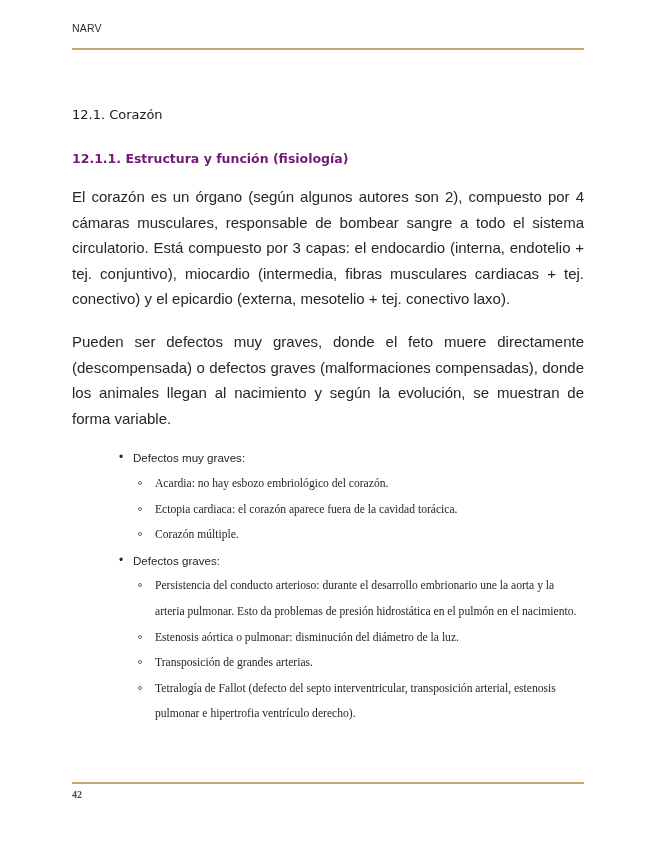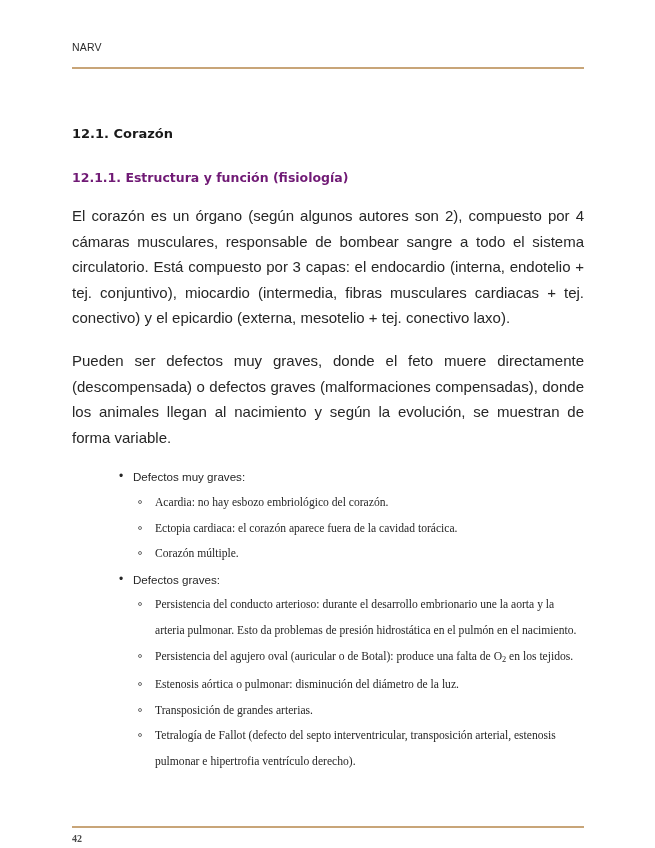--- a/index.html
+++ b/index.html
@@ -15,21 +15,20 @@
     position: relative;
     overflow: hidden;
   }
 
   .page {
     width: 655px;
     height: 728px;
     box-sizing: border-box;
     padding: 8px;
     position: relative;
-    margin-top: 19px;
   }
 
   
   .doc-header {
     position: absolute;
     left: 72px;
     top: 22px;
     width: 512px;
   }
   .doc-header .header-text {
@@ -43,21 +42,21 @@
     height: 2px;
     background: #c8a578;
     width: 512px;
     margin-top: 13px;
   }
 
   
   .doc-footer {
     position: absolute;
     left: 72px;
-    top: 807px;
+    top: 782px;
     width: 512px;
   }
   .doc-footer .rule {
     margin-top: 0;
   }
   .doc-footer .page-num {
     margin-top: 5px;
     font-family: "Liberation Serif", serif;
     font-size: 10px;
     color: #4a4a4a;
@@ -79,21 +78,21 @@
     font-weight: 700;
     color: #1a1a1a;
     margin: 0;
     line-height: 24px;
     letter-spacing: -0.1px;
   }
 
   h2.subtitle {
     font-family: "DejaVu Sans", sans-serif;
     font-size: 13px;
-    font-weight: 700;
+    font-weight: 400;
     color: #1a1a1a;
     margin: 26px 0 0 0;
     line-height: 17px;
   }
 
   h3.heading-accent {
     font-family: "DejaVu Sans", sans-serif;
     font-size: 12.5px;
     font-weight: 700;
     color: #701a75;
@@ -199,21 +198,20 @@
           <li class="l2item">Acardia: no hay esbozo embriológico del corazón.</li>
           <li class="l2item">Ectopia cardiaca: el corazón aparece fuera de la cavidad torácica.</li>
           <li class="l2item">Corazón múltiple.</li>
         </ul>
       </li>
 
       <li class="l1item">
         <span class="l1text">Defectos graves:</span>
         <ul class="lvl2">
           <li class="l2item justify">Persistencia del conducto arterioso: durante el desarrollo embrionario une la aorta y la arteria pulmonar. Esto da problemas de presión hidrostática en el pulmón en el nacimiento.</li>
-          <li class="l2item justify"><span id="item-oval">Persistencia del agujero oval (auricular o de Botal): produce una falta de O<sub>2</sub> en los tejidos.</span></li>
           <li class="l2item">Estenosis aórtica o pulmonar: disminución del diámetro de la luz.</li>
           <li class="l2item">Transposición de grandes arterias.</li>
           <li class="l2item justify">Tetralogía de Fallot (defecto del septo interventricular, transposición arterial, estenosis pulmonar e hipertrofia ventrículo derecho).</li>
 
         </ul>
       </li>
 
     </ul>
   </div>
 

